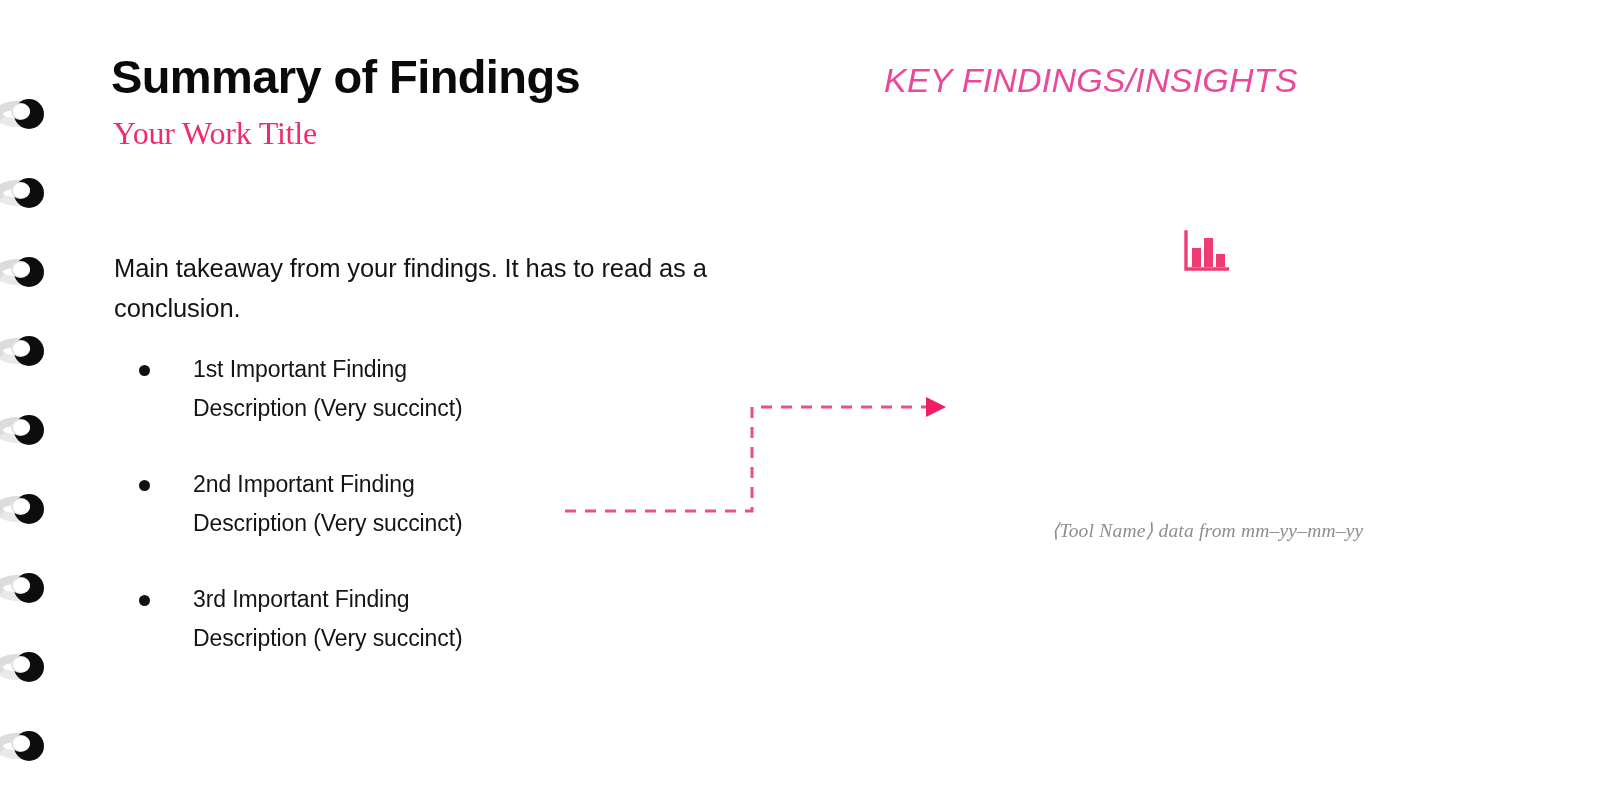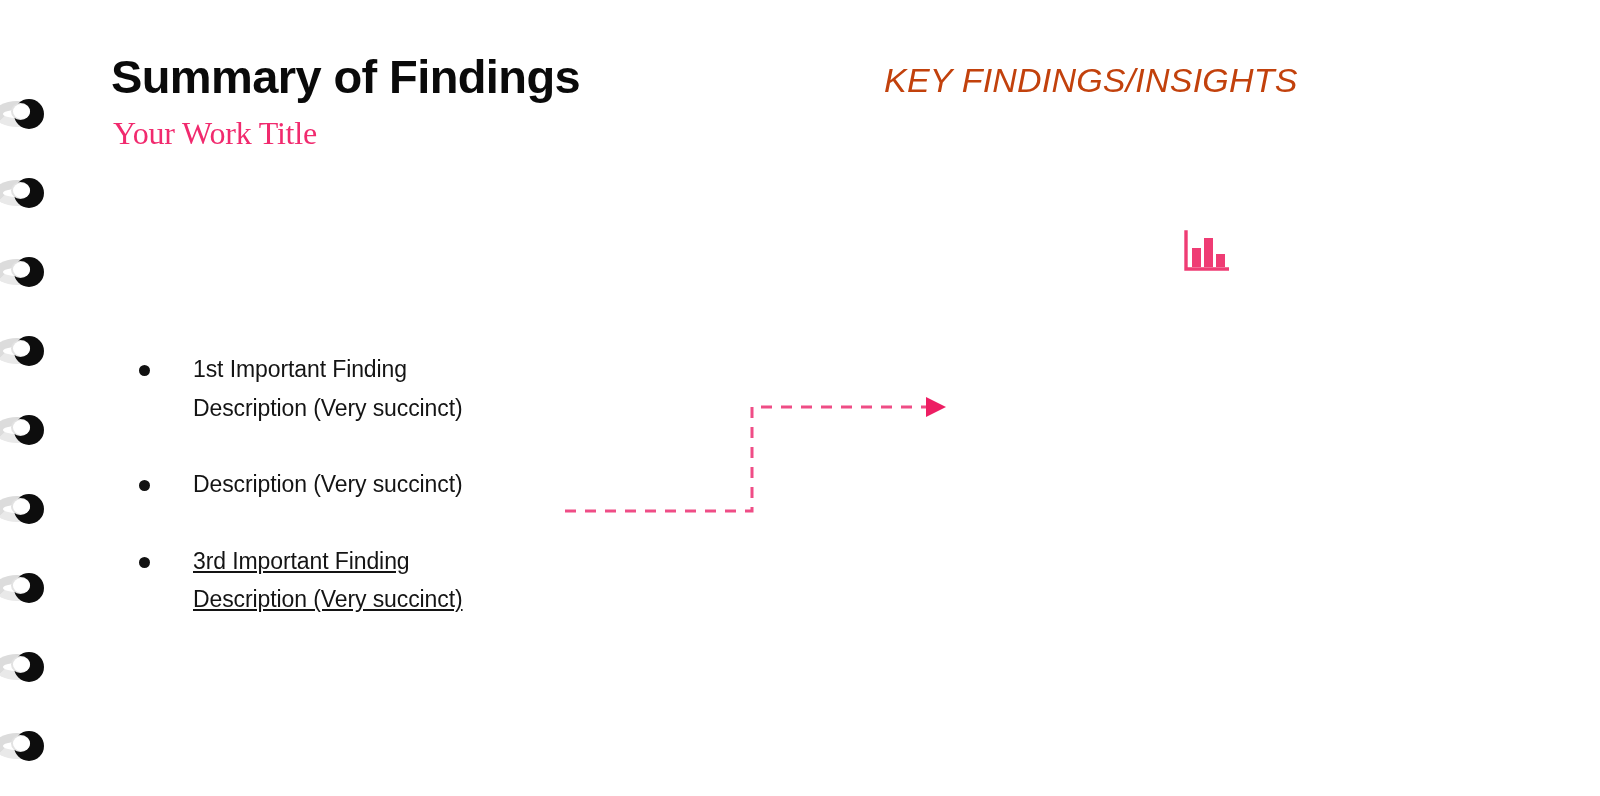--- a/index.html
+++ b/index.html
@@ -92,21 +92,21 @@
     white-space: nowrap;
     font-family: Liberation Serif, serif;
   }
   #section-label {
     position: absolute;
     left: 884px;
     top: 61px;
     font-size: 34px;
     font-style: italic;
     font-weight: normal;
-    color: #c2410c;
+    color: #ec4899;
     letter-spacing: 0.2px;
     white-space: nowrap;
   }
 
   
   #takeaway {
     position: absolute;
     left: 114px;
     top: 248px;
     width: 665px;
@@ -126,21 +126,21 @@
   }
   #findings li {
     position: relative;
     padding-left: 79px;
     margin-bottom: 38px;
     font-size: 23px;
     line-height: 38.5px;
     color: #141414;
     letter-spacing: -0.1px;
   }
-  #findings li:last-child { margin-bottom: 4px; text-decoration: underline; }
+  #findings li:last-child { margin-bottom: 4px; }
   #findings li .dot {
     position: absolute;
     left: 25px;
     top: 15px;
     width: 11px;
     height: 11px;
     background: #111111;
     border-radius: 50%;
   }
   #findings li .ln { display: block; }
@@ -236,29 +236,31 @@
         <span class="wire"></span>
         <span class="hook"></span>
         <span class="hole"></span>
       </div>
     </div>
 
   <div id="title">Summary of Findings</div>
   <div id="subtitle">Your Work Title</div>
   <div id="section-label">KEY FINDINGS/INSIGHTS</div>
 
+  <div id="takeaway">Main takeaway from your findings. It has to read as a conclusion.</div>
 
   <ul id="findings">
       <li>
         <span class="dot"></span>
         <span class="ln">1st Important Finding</span>
         <span class="ln">Description (Very succinct)</span>
       </li>
       <li>
         <span class="dot"></span>
+        <span class="ln">2nd Important Finding</span>
         <span class="ln">Description (Very succinct)</span>
       </li>
       <li>
         <span class="dot"></span>
         <span class="ln">3rd Important Finding</span>
         <span class="ln">Description (Very succinct)</span>
       </li>
     </ul>
 
   <svg id="connector" viewBox="0 0 420 150" fill="none">
@@ -266,14 +268,15 @@
     <path d="M386 17 L406 27 L386 37 Z" fill="#ed1e63"></path>
   </svg>
 
   <svg id="chart-icon" viewBox="0 0 46 42">
     <path d="M3 2 L3 39 L45 39" stroke="#ef3c74" stroke-width="3.4" fill="none" stroke-linecap="square"></path>
     <rect x="9" y="18" width="9" height="19" fill="#ef3c74"></rect>
     <rect x="21" y="8" width="9" height="29" fill="#ef3c74"></rect>
     <rect x="33" y="24" width="9" height="13" fill="#ef3c74"></rect>
   </svg>
 
+  <div id="insight-source">⟨Tool Name⟩ data from mm–yy–mm–yy</div>
 
 </div>
 
 </body></html>

